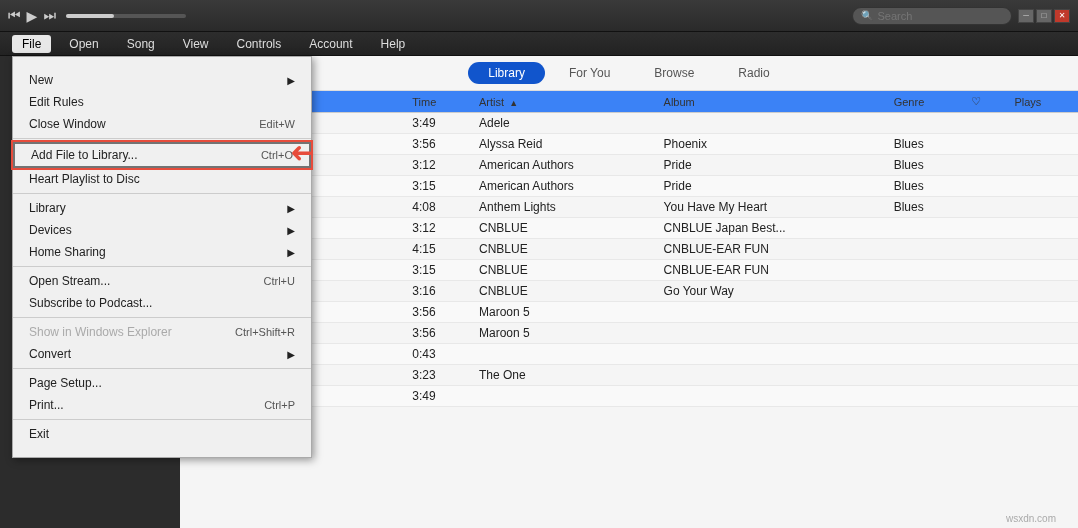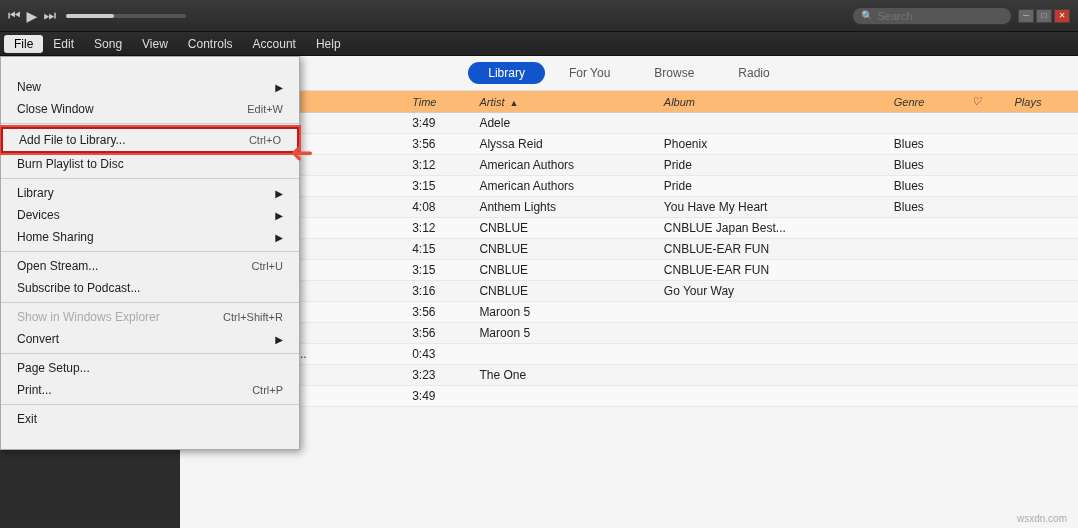--- a/index.html
+++ b/index.html
@@ -101,20 +101,21 @@
       align-items: center;
       padding: 0 4px;
       border-bottom: 1px solid #111;
     }
     .menu-item {
       padding: 2px 10px;
       color: #ddd;
       font-size: 12px;
       cursor: pointer;
       border-radius: 3px;
+      margin-left: 8px;
     }
     .menu-item.file-active {
       background: #e8e8e8;
       color: #000;
     }
 
     
     .main-content {
       display: flex;
       height: calc(528px - 32px - 24px);
@@ -125,41 +126,41 @@
     .sidebar {
       width: 180px;
       background: #2c2c2c;
       overflow: hidden;
       flex-shrink: 0;
     }
 
     
     .dropdown-menu {
       position: absolute;
-      left: 0;
+      left: 12px;
       top: 56px;
       width: 300px;
       background: #f0f0f0;
       border: 1px solid #aaa;
       box-shadow: 2px 2px 8px rgba(0,0,0,0.4);
       z-index: 100;
-      padding: 19px 0;
+      padding: 12px 0;
     }
     .dropdown-item {
       display: flex;
       align-items: center;
       justify-content: space-between;
       padding: 4px 16px;
       font-size: 12px;
       color: #222;
       cursor: pointer;
     }
     .dropdown-item.highlighted {
       background: #f0f0f0;
-      border: 2px solid #b91c1c;
+      border: 2px solid #737373;
       color: #222;
       font-weight: normal;
     }
     .dropdown-item.disabled {
       color: #aaa;
       cursor: default;
     }
     .dropdown-separator {
       height: 1px;
       background: #ccc;
@@ -212,23 +213,22 @@
     .table-container {
       flex: 1;
       overflow: auto;
     }
     table {
       width: 100%;
       border-collapse: collapse;
       font-size: 12px;
     }
     thead tr {
-      background: #fdba74;
+      background: #3b82f6;
       border-bottom: 1px solid #ccc;
-      font-style: italic;
     }
     thead th {
       padding: 4px 8px;
       text-align: left;
       color: #333;
       font-weight: 500;
       font-size: 11px;
       white-space: nowrap;
     }
     thead th .sort-arrow {
@@ -265,21 +265,21 @@
     }
 
     
     .dropdown-item.highlighted {
       box-shadow: 0 0 0 2px #e74c3c;
     }
 
     .watermark {
       position: absolute;
       bottom: 4px;
-      right: 11px;
+      right: 22px;
       font-size: 10px;
       color: #aaa;
       z-index: 50;
     }
   </style>
 </head>
 <body>
 
 <div class="title-bar">
   <div class="transport-controls">
@@ -299,21 +299,21 @@
     <div class="window-controls">
       <div class="win-ctrl">─</div>
       <div class="win-ctrl">□</div>
       <div class="win-ctrl close" style="background:#c0392b;color:white;">✕</div>
     </div>
   </div>
 </div>
 
 <div class="menu-bar">
   <div class="menu-item file-active">File</div>
-  <div class="menu-item">Edit</div>
+  <div class="menu-item">Open</div>
   <div class="menu-item">Song</div>
   <div class="menu-item">View</div>
   <div class="menu-item">Controls</div>
   <div class="menu-item">Account</div>
   <div class="menu-item">Help</div>
 </div>
 
 <div class="main-content">
 
   <div class="sidebar">
@@ -473,30 +473,33 @@
     </div>
   </div>
 </div>
 
 <div class="dropdown-menu">
   <div class="dropdown-item">
     <span>New</span>
     <span class="arrow">▶</span>
   </div>
   <div class="dropdown-item">
+    <span>Edit Rules</span>
+  </div>
+  <div class="dropdown-item">
     <span>Close Window</span>
     <span class="shortcut">Edit+W</span>
   </div>
   <div class="dropdown-separator"></div>
   <div class="dropdown-item highlighted">
     <span>Add File to Library...</span>
     <span class="shortcut">Ctrl+O</span>
   </div>
   <div class="dropdown-item">
-    <span>Burn Playlist to Disc</span>
+    <span>Heart Playlist to Disc</span>
   </div>
   <div class="dropdown-separator"></div>
   <div class="dropdown-item">
     <span>Library</span>
     <span class="arrow">▶</span>
   </div>
   <div class="dropdown-item">
     <span>Devices</span>
     <span class="arrow">▶</span>
   </div>

